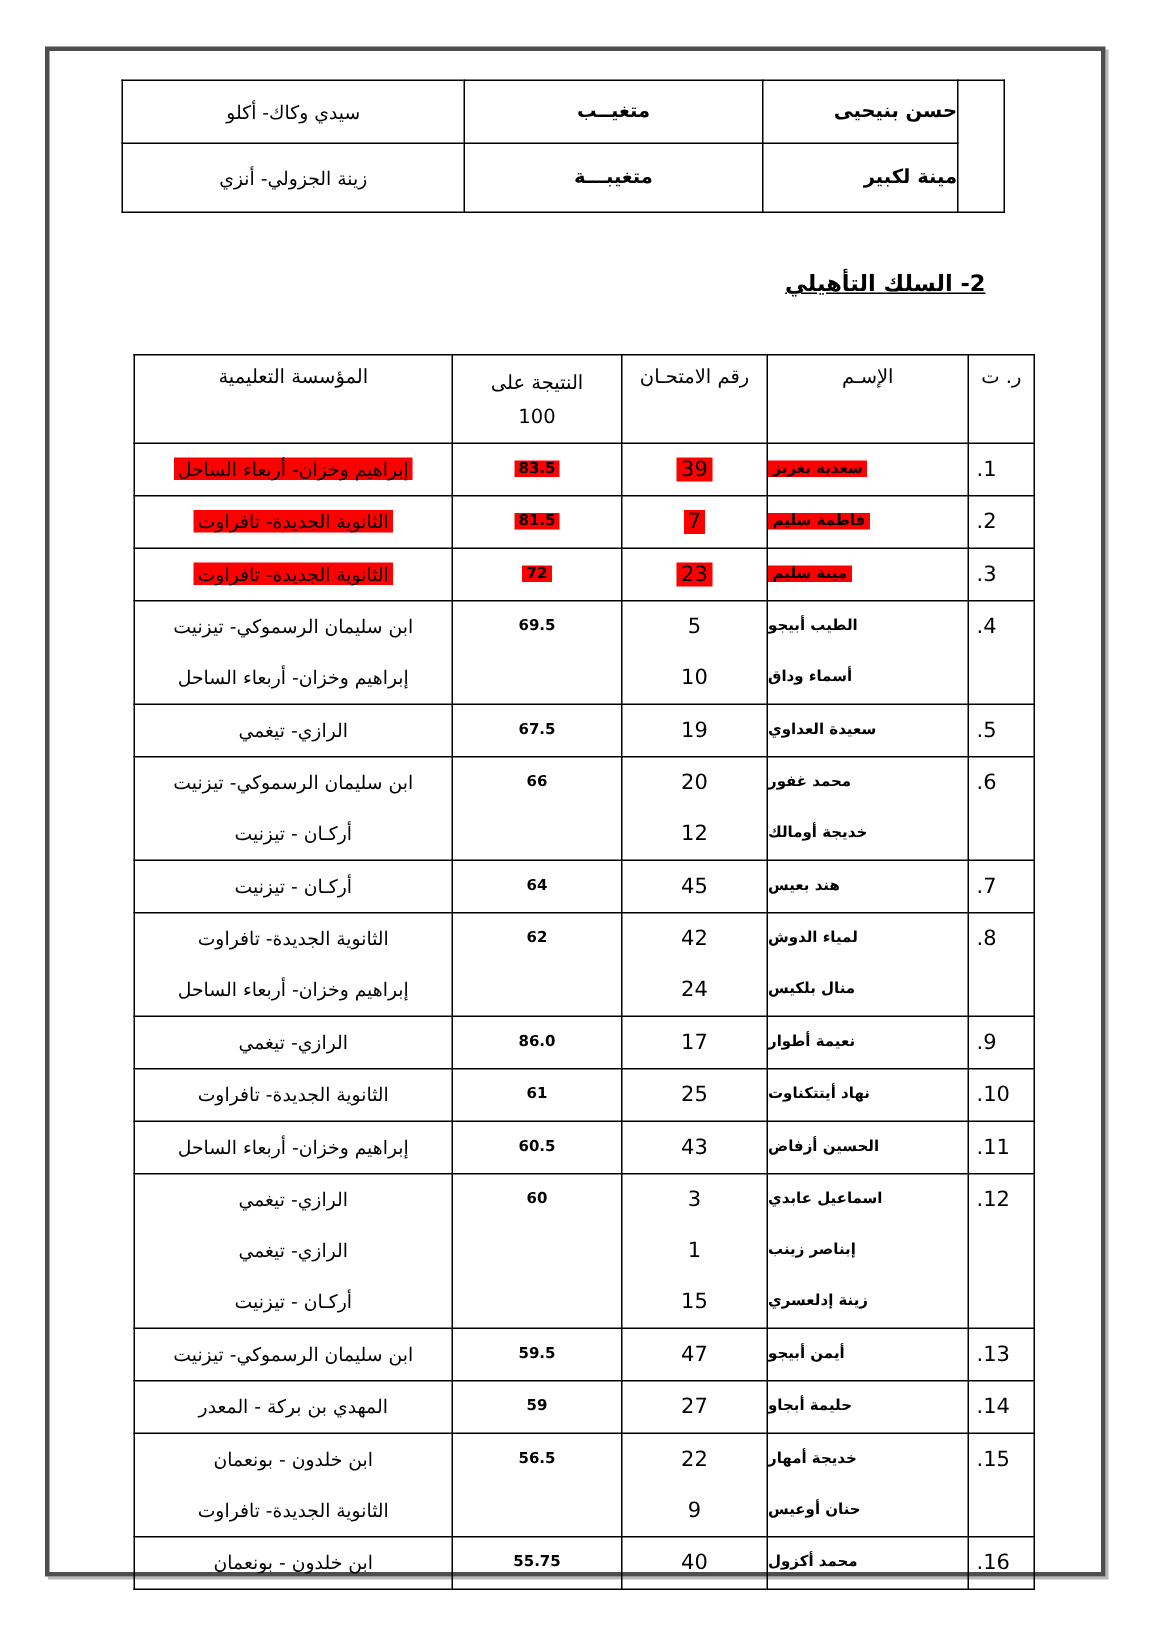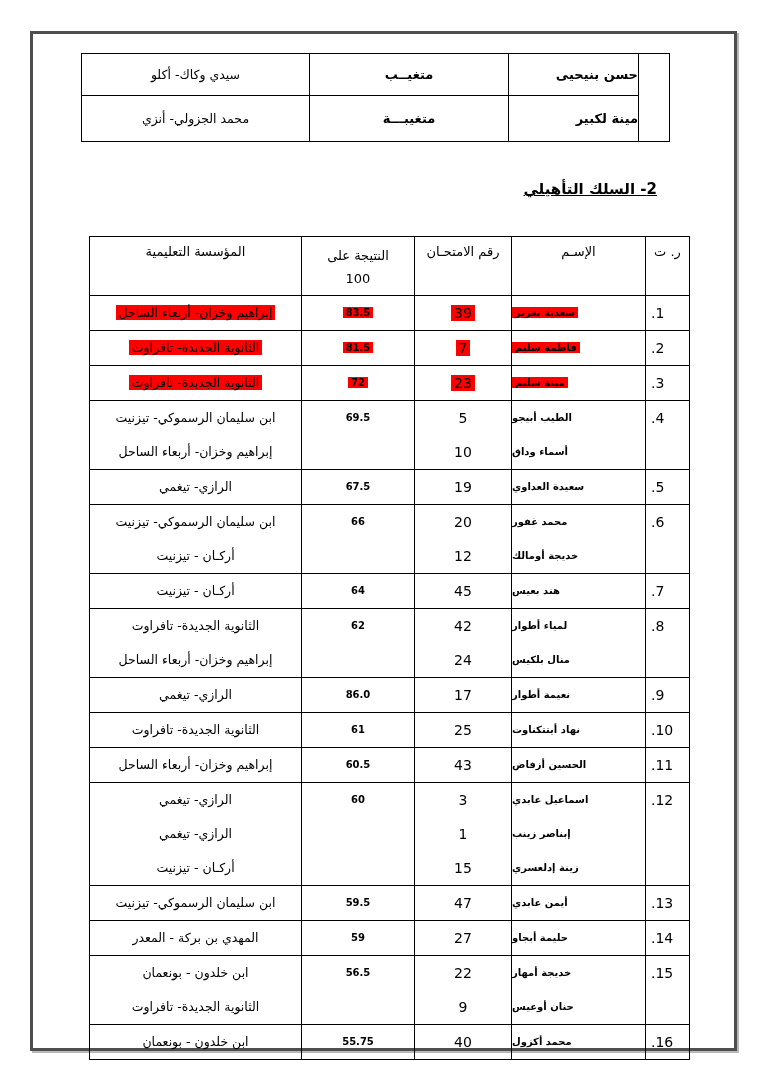--- a/index.html
+++ b/index.html
@@ -61,21 +61,21 @@
   <tbody>
     <tr class="r1">
       <td class="tt-spacer" rowspan="2"></td>
       <td class="tt-name">حسن بنيحيى</td>
       <td class="tt-status">متغيــب</td>
       <td class="tt-inst">سيدي وكاك- أكلو</td>
     </tr>
     <tr class="r2">
       <td class="tt-name">مينة لكبير</td>
       <td class="tt-status">متغيبـــة</td>
-      <td class="tt-inst">محمد الجزولي- أنزي</td>
+      <td class="tt-inst">زينة الجزولي- أنزي</td>
     </tr>
   </tbody>
 </table>
 
 <div class="heading" dir="rtl">2- السلك التأهيلي</div>
 
 <table class="main-table" dir="rtl">
   <colgroup>
     <col class="c-num">
       <col class="c-name">
@@ -219,21 +219,21 @@
         </td>
         <td class="cell-inst">
           <div class="line"><span>أركـان - تيزنيت</span></div>
         </td>
       </tr>
       <tr style="height: 68px;">
         <td class="cell-num">
           <div class="line"><span>8.</span></div>
         </td>
         <td class="cell-name">
-          <div class="line"><span>لمياء أطوار</span></div>
+          <div class="line"><span>لمياء الدوش</span></div>
           <div class="line"><span>منال بلكيس</span></div>
         </td>
         <td class="cell-exam">
           <div class="line"><span>42</span></div>
           <div class="line"><span>24</span></div>
         </td>
         <td class="cell-score">
           <div class="line"><span>62</span></div>
         </td>
         <td class="cell-inst">
@@ -313,21 +313,21 @@
           <div class="line"><span>الرازي- تيغمي</span></div>
           <div class="line"><span>الرازي- تيغمي</span></div>
           <div class="line"><span>أركـان - تيزنيت</span></div>
         </td>
       </tr>
       <tr style="height: 34px;">
         <td class="cell-num">
           <div class="line"><span>13.</span></div>
         </td>
         <td class="cell-name">
-          <div class="line"><span>أيمن عابدي</span></div>
+          <div class="line"><span>أيمن أبيجو</span></div>
         </td>
         <td class="cell-exam">
           <div class="line"><span>47</span></div>
         </td>
         <td class="cell-score">
           <div class="line"><span>59.5</span></div>
         </td>
         <td class="cell-inst">
           <div class="line"><span>ابن سليمان الرسموكي- تيزنيت</span></div>
         </td>

